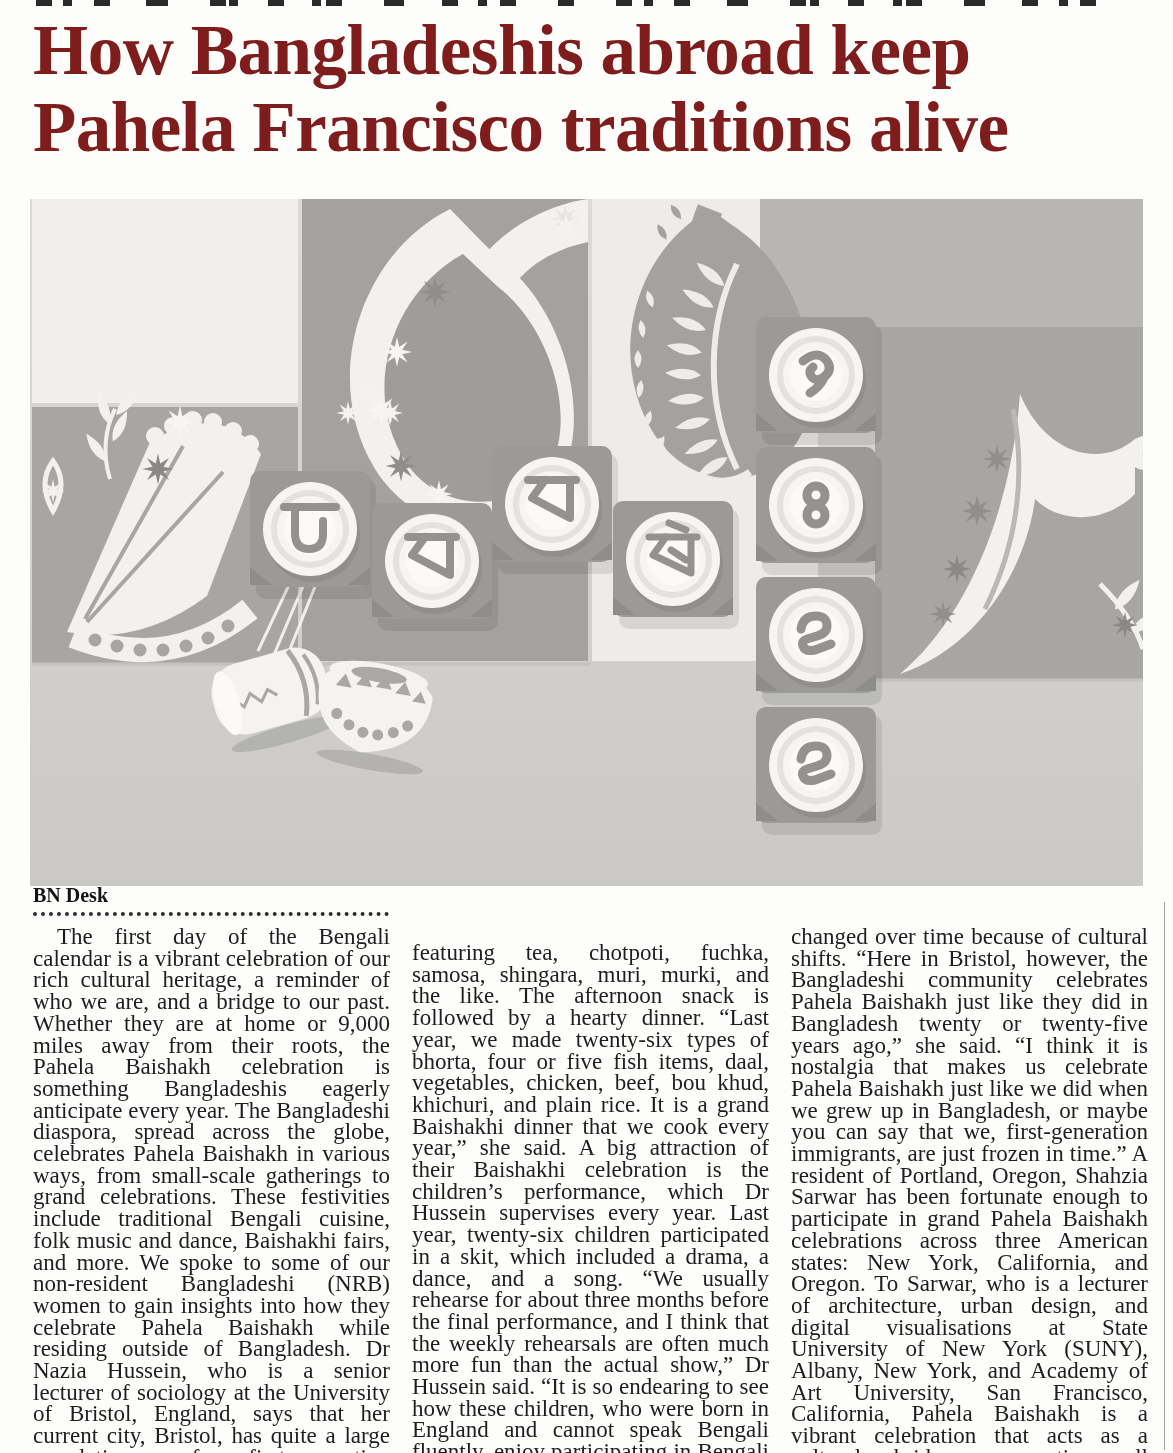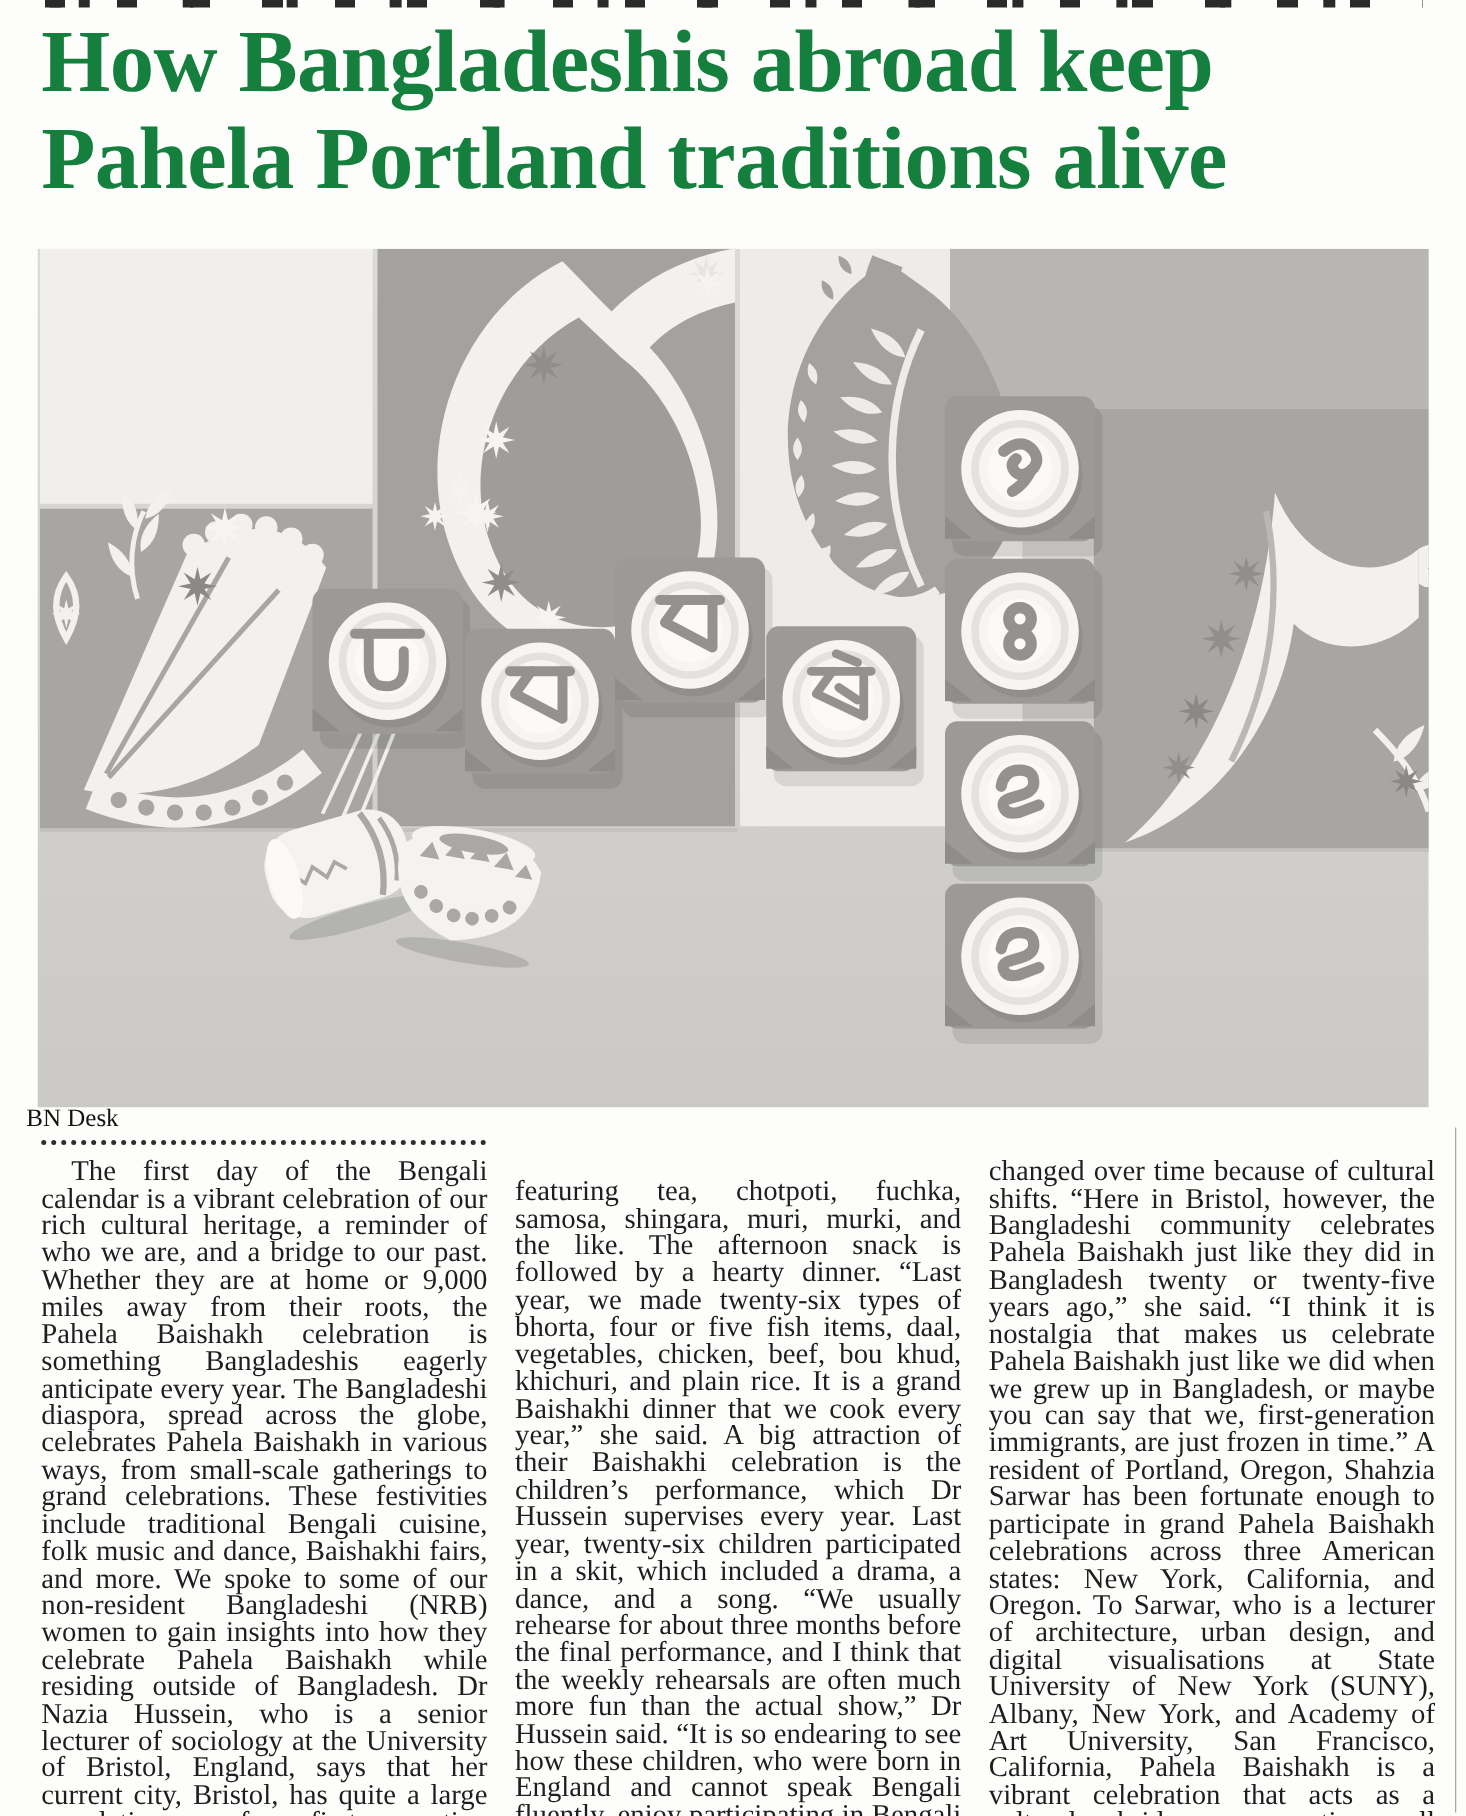--- a/index.html
+++ b/index.html
@@ -13,32 +13,32 @@
   .top-fragments{
     position:absolute;left:36px;top:0;width:1102px;height:6px;
     background-image:
       repeating-linear-gradient(90deg,#191919 0 16px,transparent 16px 58px),
       repeating-linear-gradient(90deg,#191919 0 9px,transparent 9px 83px);
     background-position:0 0,27px 0;
     opacity:.92;
   }
   .headline{
     position:absolute;left:33px;top:12px;width:1112px;
-    color:#15803d;
+    color:#7f1d1d;
     font-weight:bold;
     font-size:71px;
     line-height:77px;
     letter-spacing:-0.5px;
   }
   .photo{
     position:absolute;left:30px;top:199px;width:1113px;height:687px;
   }
   .byline{
-    position:absolute;left:21px;top:884px;
-    font-size:20px;font-weight:normal;color:#121212;
+    position:absolute;left:33px;top:884px;
+    font-size:20px;font-weight:bold;color:#121212;
   }
   .byline-rule{
     position:absolute;left:33px;top:912px;width:356px;height:0;
     border-bottom:4px dotted #2e2e2e;
   }
   .col{
     position:absolute;top:926px;width:357px;height:527px;
     overflow:hidden;
     font-size:23px;line-height:21.7px;
     color:#1e1e1e;
@@ -54,21 +54,21 @@
 </style>
 </head>
 <body>
 
 <div class="page">
 
   <div class="top-fragments"></div>
 
   <div class="headline">
     <div>How Bangladeshis abroad keep</div>
-    <div>Pahela Portland traditions alive</div>
+    <div>Pahela Francisco traditions alive</div>
   </div>
 
   <svg class="photo" viewBox="0 0 1113 687" xmlns="http://www.w3.org/2000/svg">
     <defs>
       <linearGradient id="wallG" x1="0" y1="0" x2="0" y2="1">
         <stop offset="0" stop-color="#dbdad7"></stop>
         <stop offset="0.55" stop-color="#d2d1ce"></stop>
         <stop offset="1" stop-color="#cac9c6"></stop>
       </linearGradient>
       <path id="flw" d="M0,-13 L1.9,-4.6 L9.2,-9.2 L4.6,-1.9 L13,0 L4.6,1.9 L9.2,9.2 L1.9,4.6 L0,13 L-1.9,4.6 L-9.2,9.2 L-4.6,1.9 L-13,0 L-4.6,-1.9 L-9.2,-9.2 L-1.9,-4.6 Z"></path>

